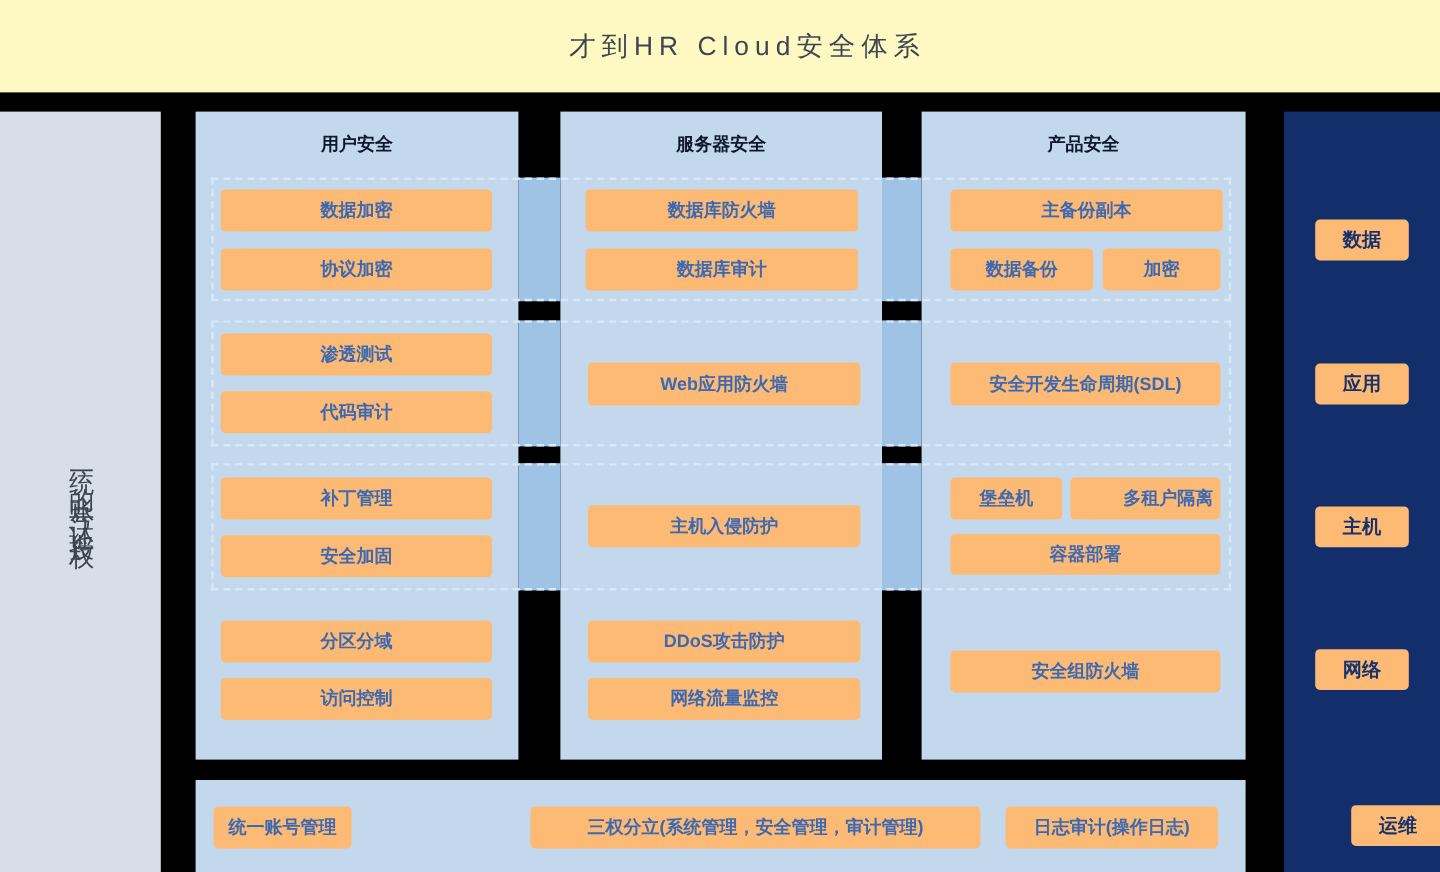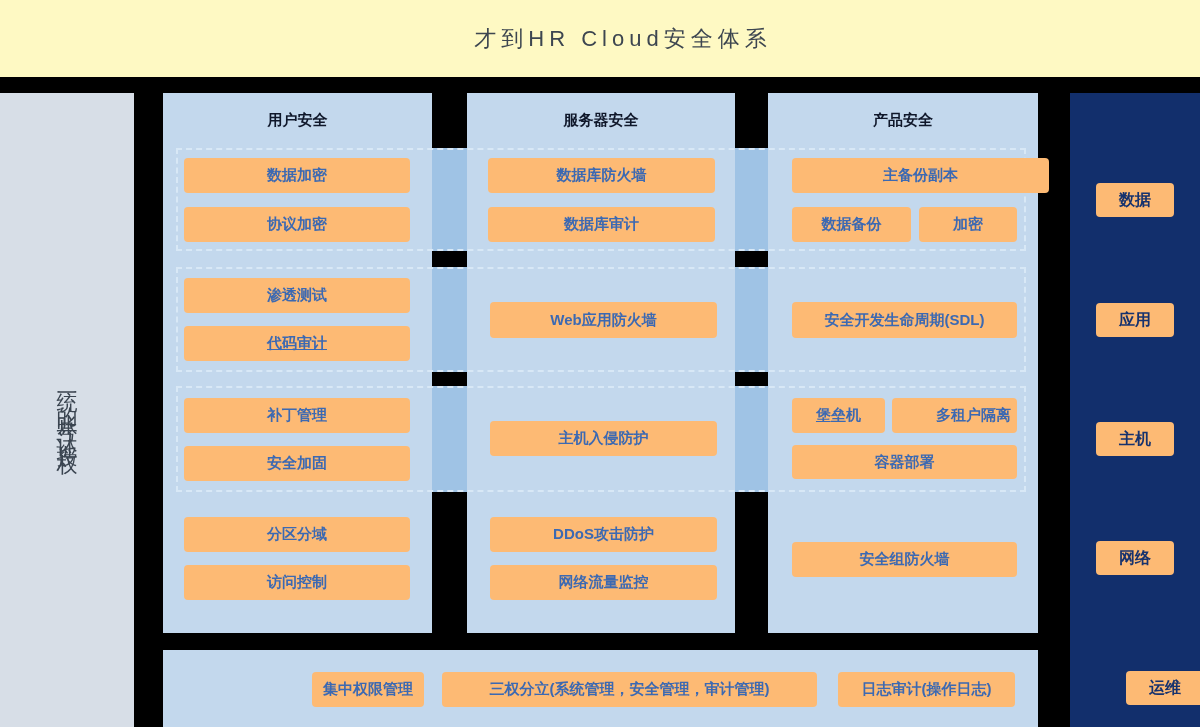--- a/index.html
+++ b/index.html
@@ -75,47 +75,47 @@
 <div class="abs bridge" style="left:735px;top:267px;width:33px;height:105px;"></div>
 <div class="abs bridge" style="left:735px;top:386px;width:33px;height:106px;"></div>
 
 <div class="abs row-band" style="left:176px;top:148px;width:850px;height:103px;"></div>
 <div class="abs row-band" style="left:176px;top:267px;width:850px;height:105px;"></div>
 <div class="abs row-band" style="left:176px;top:386px;width:850px;height:106px;"></div>
 
 <div class="btn" style="left:184px;top:158px;width:226px;height:35px;">数据加密</div>
 <div class="btn" style="left:184px;top:207px;width:226px;height:35px;">协议加密</div>
 <div class="btn" style="left:184px;top:278px;width:226px;height:35px;">渗透测试</div>
-<div class="btn" style="left:184px;top:326px;width:226px;height:35px;text-decoration:underline;">代码审计</div>
+<div class="btn" style="left:184px;top:326px;width:226px;height:35px;">代码审计</div>
 <div class="btn" style="left:184px;top:398px;width:226px;height:35px;">补丁管理</div>
 <div class="btn" style="left:184px;top:446px;width:226px;height:35px;">安全加固</div>
 <div class="btn" style="left:184px;top:517px;width:226px;height:35px;">分区分域</div>
 <div class="btn" style="left:184px;top:565px;width:226px;height:35px;">访问控制</div>
 
 <div class="btn" style="left:488px;top:158px;width:227px;height:35px;">数据库防火墙</div>
 <div class="btn" style="left:488px;top:207px;width:227px;height:35px;">数据库审计</div>
 <div class="btn" style="left:490px;top:302px;width:227px;height:36px;">Web应用防火墙</div>
 <div class="btn" style="left:490px;top:421px;width:227px;height:35px;">主机入侵防护</div>
 <div class="btn" style="left:490px;top:517px;width:227px;height:35px;">DDoS攻击防护</div>
 <div class="btn" style="left:490px;top:565px;width:227px;height:35px;">网络流量监控</div>
 
-<div class="btn" style="left:792px;top:158px;width:257px;height:35px;">主备份副本</div>
+<div class="btn" style="left:792px;top:158px;width:227px;height:35px;">主备份副本</div>
 <div class="btn" style="left:792px;top:207px;width:119px;height:35px;">数据备份</div>
 <div class="btn" style="left:919px;top:207px;width:98px;height:35px;">加密</div>
 <div class="btn" style="left:792px;top:302px;width:225px;height:36px;">安全开发生命周期(SDL)</div>
 <div class="btn" style="left:792px;top:398px;width:93px;height:35px;">堡垒机</div>
 <div class="btn" style="left:892px;top:398px;width:125px;height:35px;padding-left:38px;">多租户隔离</div>
 <div class="btn" style="left:792px;top:445px;width:225px;height:34px;">容器部署</div>
 <div class="btn" style="left:792px;top:542px;width:225px;height:35px;">安全组防火墙</div>
 
 <div class="abs right-panel">
   <div class="btn" style="left:26px;top:90px;width:78px;height:34px;">数据</div>
   <div class="btn" style="left:26px;top:210px;width:78px;height:34px;">应用</div>
   <div class="btn" style="left:26px;top:329px;width:78px;height:34px;">主机</div>
   <div class="btn" style="left:26px;top:448px;width:78px;height:34px;">网络</div>
   <div class="btn" style="left:26px;top:578px;width:78px;height:34px;margin-left:30px;">运维</div>
 </div>
 
 <div class="abs bottom-bar">
-  <div class="btn" style="left:149px;top:22px;width:112px;height:35px;">集中权限管理</div>
+  <div class="btn" style="left:15px;top:22px;width:115px;height:35px;">统一账号管理</div>
   <div class="btn" style="left:675px;top:22px;width:177px;height:35px;">日志审计(操作日志)</div>
   <div class="btn" style="left:279px;top:22px;width:375px;height:35px;">三权分立(系统管理，安全管理，审计管理)</div>
 </div>
 
 </body></html>

